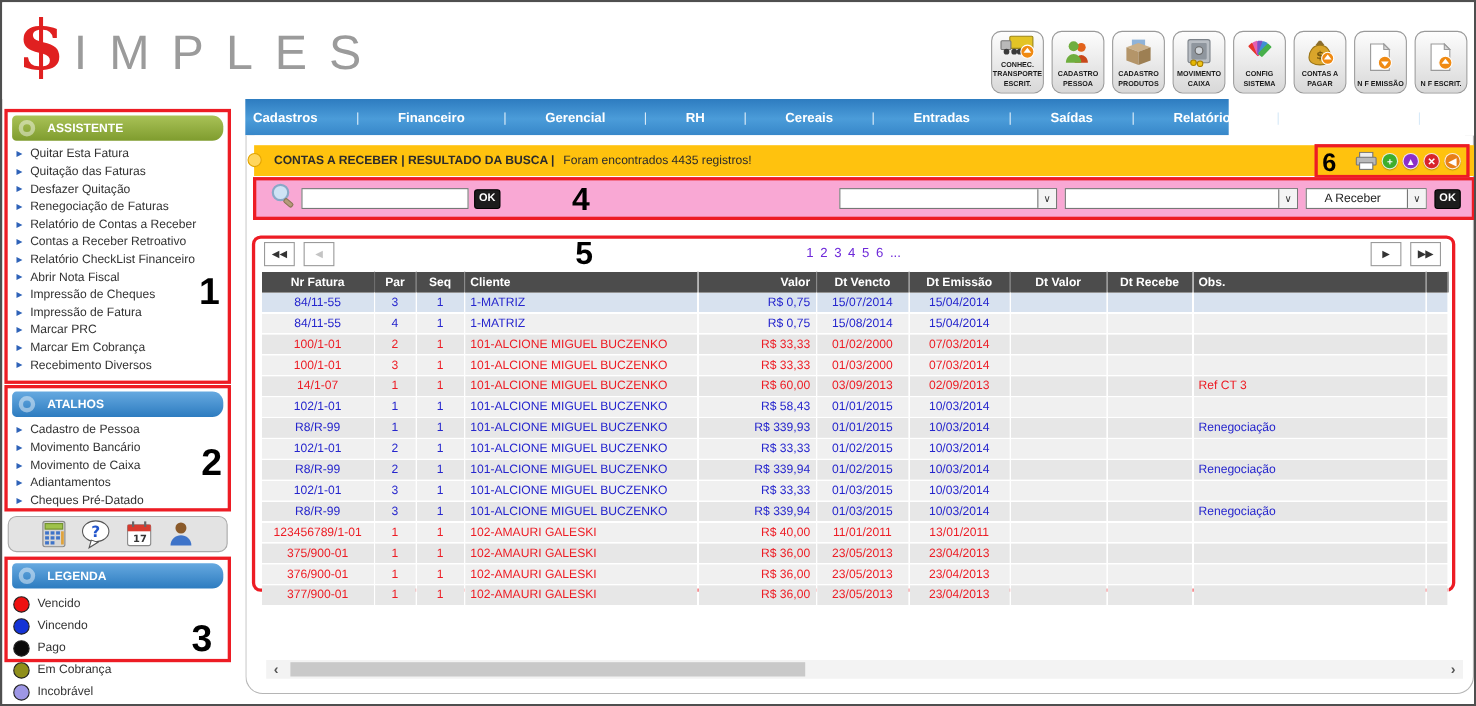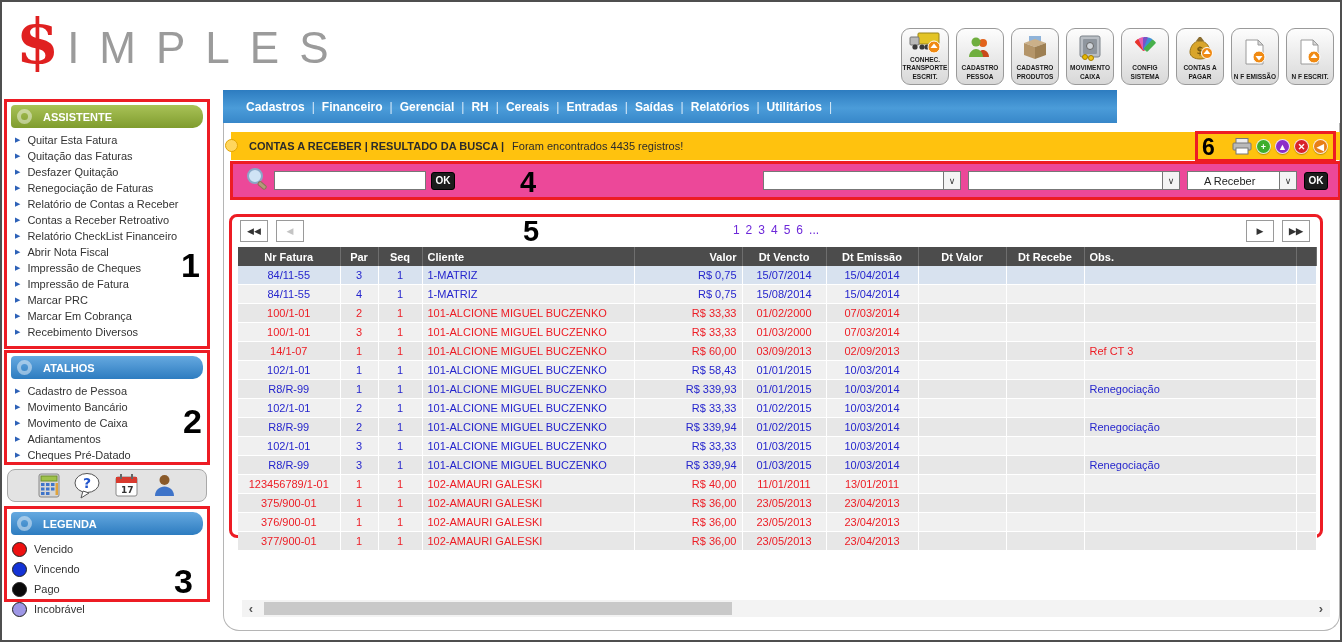--- a/index.html
+++ b/index.html
@@ -14,21 +14,21 @@
   #toolbar{position:absolute;right:6px;top:26px;display:flex;gap:7px;}
   .tb-btn{width:48px;height:57px;border:1px solid #9a9a9a;border-radius:9px;
           background:linear-gradient(180deg,#fdfdfd,#d8d8d8);display:flex;flex-direction:column;
           align-items:center;justify-content:flex-end;padding:3px 1px;box-sizing:border-box;cursor:pointer;}
   .tb-icon{flex:1;display:flex;align-items:center;justify-content:center;}
   .tb-label{font-size:6.5px;font-weight:bold;color:#1a1a1a;text-align:center;line-height:1.3;}
 
   
   #navbar{position:absolute;left:221px;top:88px;width:894px;height:33px;
           background:linear-gradient(180deg,#2d7cc0,#4b9cd9 55%,#3787c9);
-          display:flex;align-items:center;padding-left:16px;box-sizing:border-box;}
+          display:flex;align-items:center;box-sizing:border-box;gap:28px;}
   .nav-item{color:#fff;font-size:12px;font-weight:bold;margin:0 7px;cursor:pointer;white-space:nowrap;}
   .nav-sep{color:#d8eaf8;font-size:12px;}
 
   
   #main-panel{position:absolute;left:221px;top:121px;width:1117px;height:508px;background:#fff;
               border:1px solid #b5b5b5;border-top:none;border-radius:0 0 16px 16px;box-sizing:border-box;}
 
   
   #status-bar{position:absolute;left:229px;top:130px;width:1109px;height:28px;background:#FFC20E;
               display:flex;align-items:center;padding-left:18px;box-sizing:border-box;}
@@ -37,21 +37,21 @@
   .status-bold{font-size:11px;font-weight:bold;color:#2b2b2b;margin-right:8px;white-space:nowrap;}
   .status-msg{font-size:11px;color:#2b2b2b;white-space:nowrap;}
   #record-actions-box{position:absolute;left:1193px;top:129px;width:141px;height:31px;border:3px solid #ED1C24;
               box-sizing:border-box;display:flex;align-items:center;justify-content:flex-end;gap:4px;padding-right:5px;}
   .act-circle{width:15px;height:15px;border-radius:50%;color:#fff;font-size:9px;font-weight:bold;
               display:flex;align-items:center;justify-content:center;cursor:pointer;
               border:1px solid rgba(255,255,255,.85);box-shadow:0 1px 1px rgba(0,0,0,.25);box-sizing:border-box;}
   .act-print{cursor:pointer;display:flex;align-items:center;}
 
   
-  #search-bar{position:absolute;left:228px;top:159px;width:1111px;height:39px;background:#ec4899;
+  #search-bar{position:absolute;left:228px;top:159px;width:1111px;height:39px;background:#f9a8d4;
               border:3px solid #ED1C24;box-sizing:border-box;display:flex;align-items:center;}
   .search-left{display:flex;align-items:center;gap:5px;margin-left:12px;}
   #search-input{width:152px;height:19px;border:1px solid #777;font-size:11px;padding:0 3px;box-sizing:border-box;
               font-family:"Liberation Sans",sans-serif;}
   .ok-btn{min-width:24px;height:18px;background:#1c1c1c;color:#fff;font-size:10px;font-weight:bold;
           border:1px solid #000;border-radius:3px;display:flex;align-items:center;justify-content:center;
           cursor:pointer;padding:0 3px;box-sizing:border-box;}
   .search-right{display:flex;align-items:center;gap:7px;margin-left:auto;margin-right:10px;}
   .fake-select{height:19px;background:#fff;border:1px solid #777;display:flex;align-items:center;
           box-sizing:border-box;cursor:pointer;}
@@ -676,20 +676,24 @@
   </div>
         <div class="legend-item">
     <span class="legend-dot" style="background:#1433D6"></span>
     <span class="legend-label">Vincendo</span>
   </div>
         <div class="legend-item">
     <span class="legend-dot" style="background:#0A0A0A"></span>
     <span class="legend-label">Pago</span>
   </div>
         <div class="legend-item">
+    <span class="legend-dot" style="background:#8F8F1B"></span>
+    <span class="legend-label">Em Cobrança</span>
+  </div>
+        <div class="legend-item">
     <span class="legend-dot" style="background:#9E97E6"></span>
     <span class="legend-label">Incobrável</span>
   </div>
       </div>
   </div>
 
   <div class="anno" id="anno1">1</div>
   <div class="anno" id="anno2">2</div>
   <div class="anno" id="anno3">3</div>
   <div class="anno" id="anno4">4</div>

